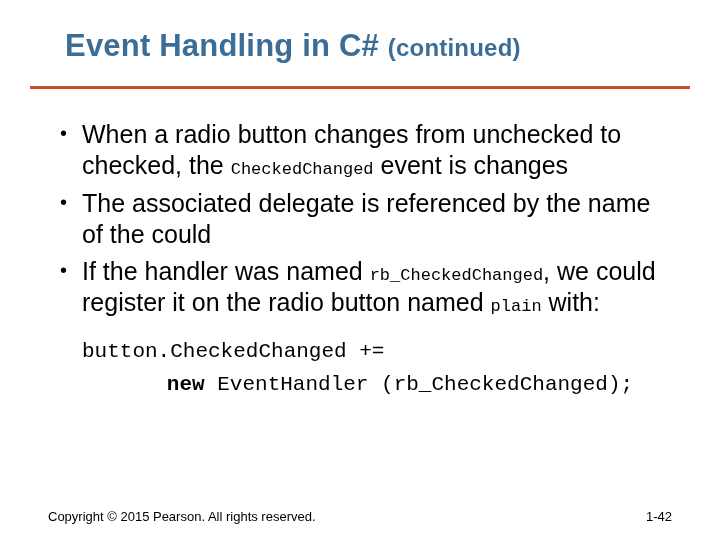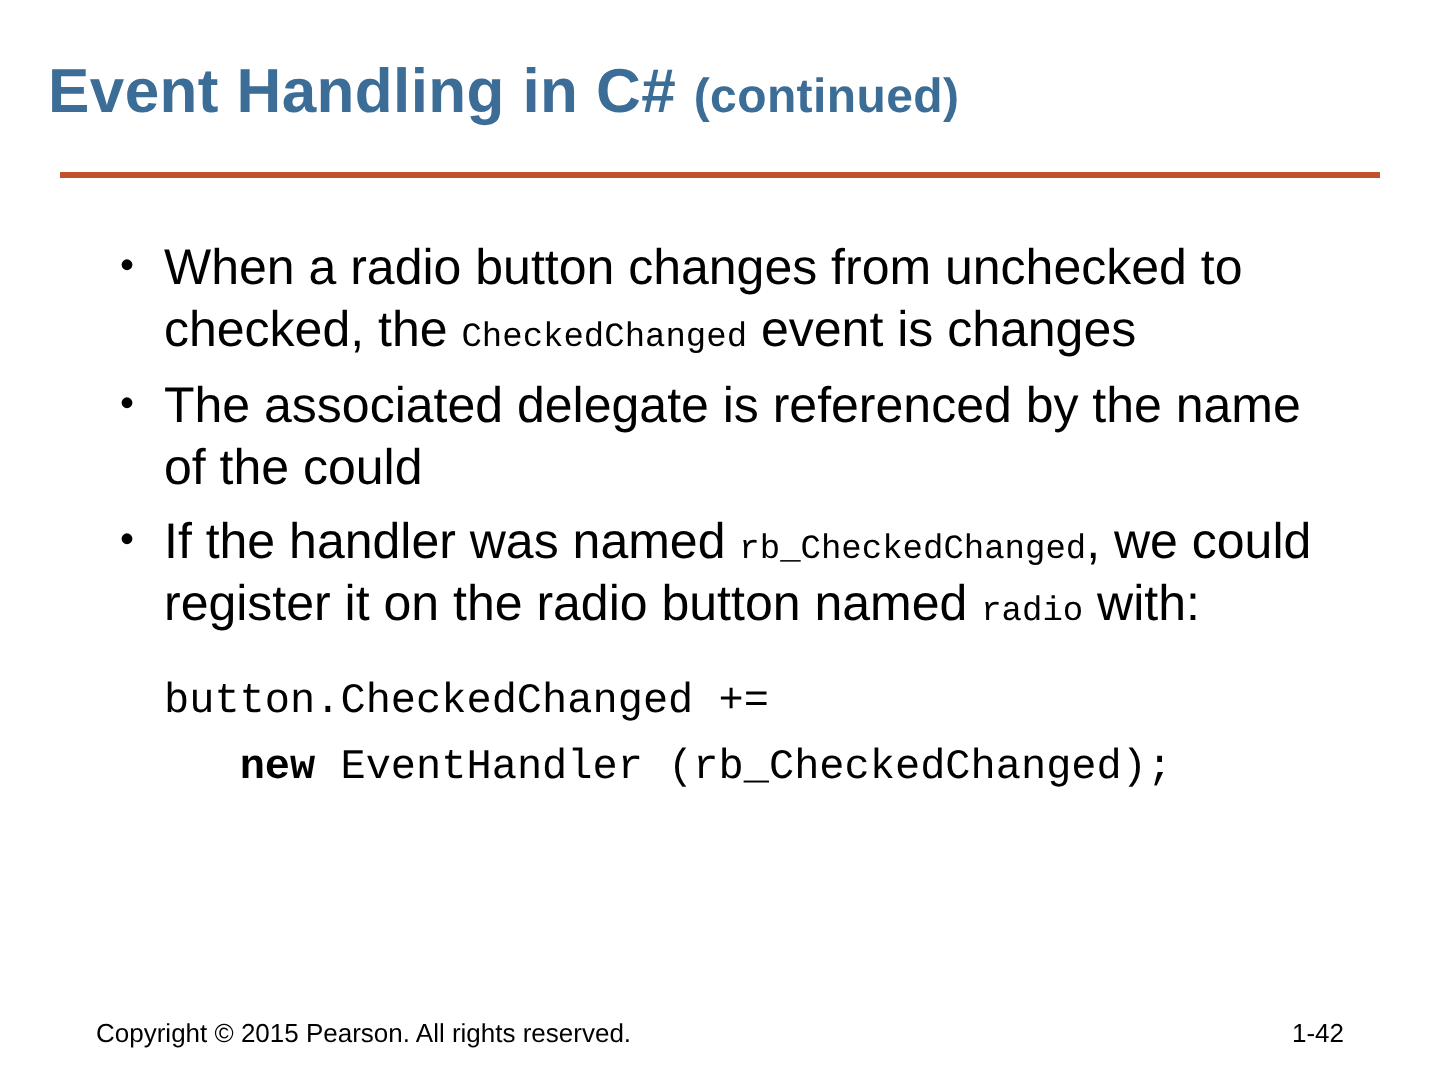--- a/index.html
+++ b/index.html
@@ -12,21 +12,21 @@
     color: #000000;
     overflow: hidden;
   }
   .slide {
     position: relative;
     width: 720px;
     height: 540px;
     box-sizing: border-box;
   }
   .title-block {
-    padding: 28px 48px 10px 24px;
+    padding: 28px 48px 10px 65px;
   }
   .title {
     color: #3b6d96;
     font-size: 31px;
     font-weight: 600;
     letter-spacing: 0.2px;
   }
   .title .cont {
     font-size: 24px;
     font-weight: 600;
@@ -67,20 +67,21 @@
   .codeblock {
     font-family: "Courier New", Courier, monospace;
     font-size: 21px;
     line-height: 1.6;
     margin: 16px 0 0 26px;
     white-space: pre;
     color: #000000;
   }
   .codeblock .kw {
     font-weight: bold;
+    margin-left: 47px;
   }
   .footer {
     position: absolute;
     left: 48px;
     right: 48px;
     bottom: 16px;
     font-family: Arial, Helvetica, sans-serif;
     font-size: 13px;
     color: #000000;
   }
@@ -103,21 +104,21 @@
 
   <div class="content">
     <ul class="bullets">
       <li>
         <span>When a radio button changes from unchecked to checked, the </span><span class="codeinline">CheckedChanged</span><span> event is changes</span>
       </li>
       <li>
         <span>The associated delegate is referenced by the name of the could</span>
       </li>
       <li>
-        <span>If the handler was named </span><span class="codeinline">rb_CheckedChanged</span><span>, we could register it on the radio button named </span><span class="codeinline">radio</span><span> with:</span>
+        <span>If the handler was named </span><span class="codeinline">rb_CheckedChanged</span><span>, we could register it on the radio button named </span><span class="codeinline">plain</span><span> with:</span>
       </li>
     </ul>
 
     <div class="codeblock"><span>button.CheckedChanged +=</span>
 <span>   </span><span class="kw">new</span><span> EventHandler (rb_CheckedChanged);</span></div>
   </div>
 
   <div class="footer">
     <span>Copyright © 2015 Pearson. All rights reserved.</span>
     <span class="pagenum">1-42</span>

